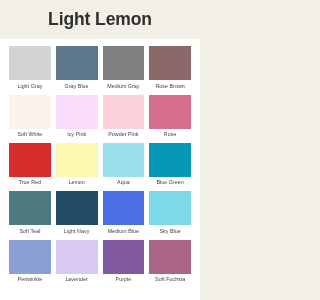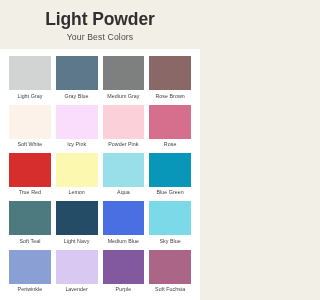--- a/index.html
+++ b/index.html
@@ -78,22 +78,21 @@
     line-height: 1;
     white-space: nowrap;
   }
 </style>
 </head>
 <body>
 
 <div class="page">
 
   <div class="header">
-    <div class="title">Light Powder</div>
-    <div class="subtitle">Your Best Colors</div>
+    <div class="title">Light Lemon</div>
   </div>
 
   <div class="card">
     <div class="grid">
 
       <div class="cell">
         <div class="swatch" style="background-color: rgb(210, 211, 211);"></div>
         <div class="swatch-label">Light Gray</div>
       </div>
       <div class="cell">

